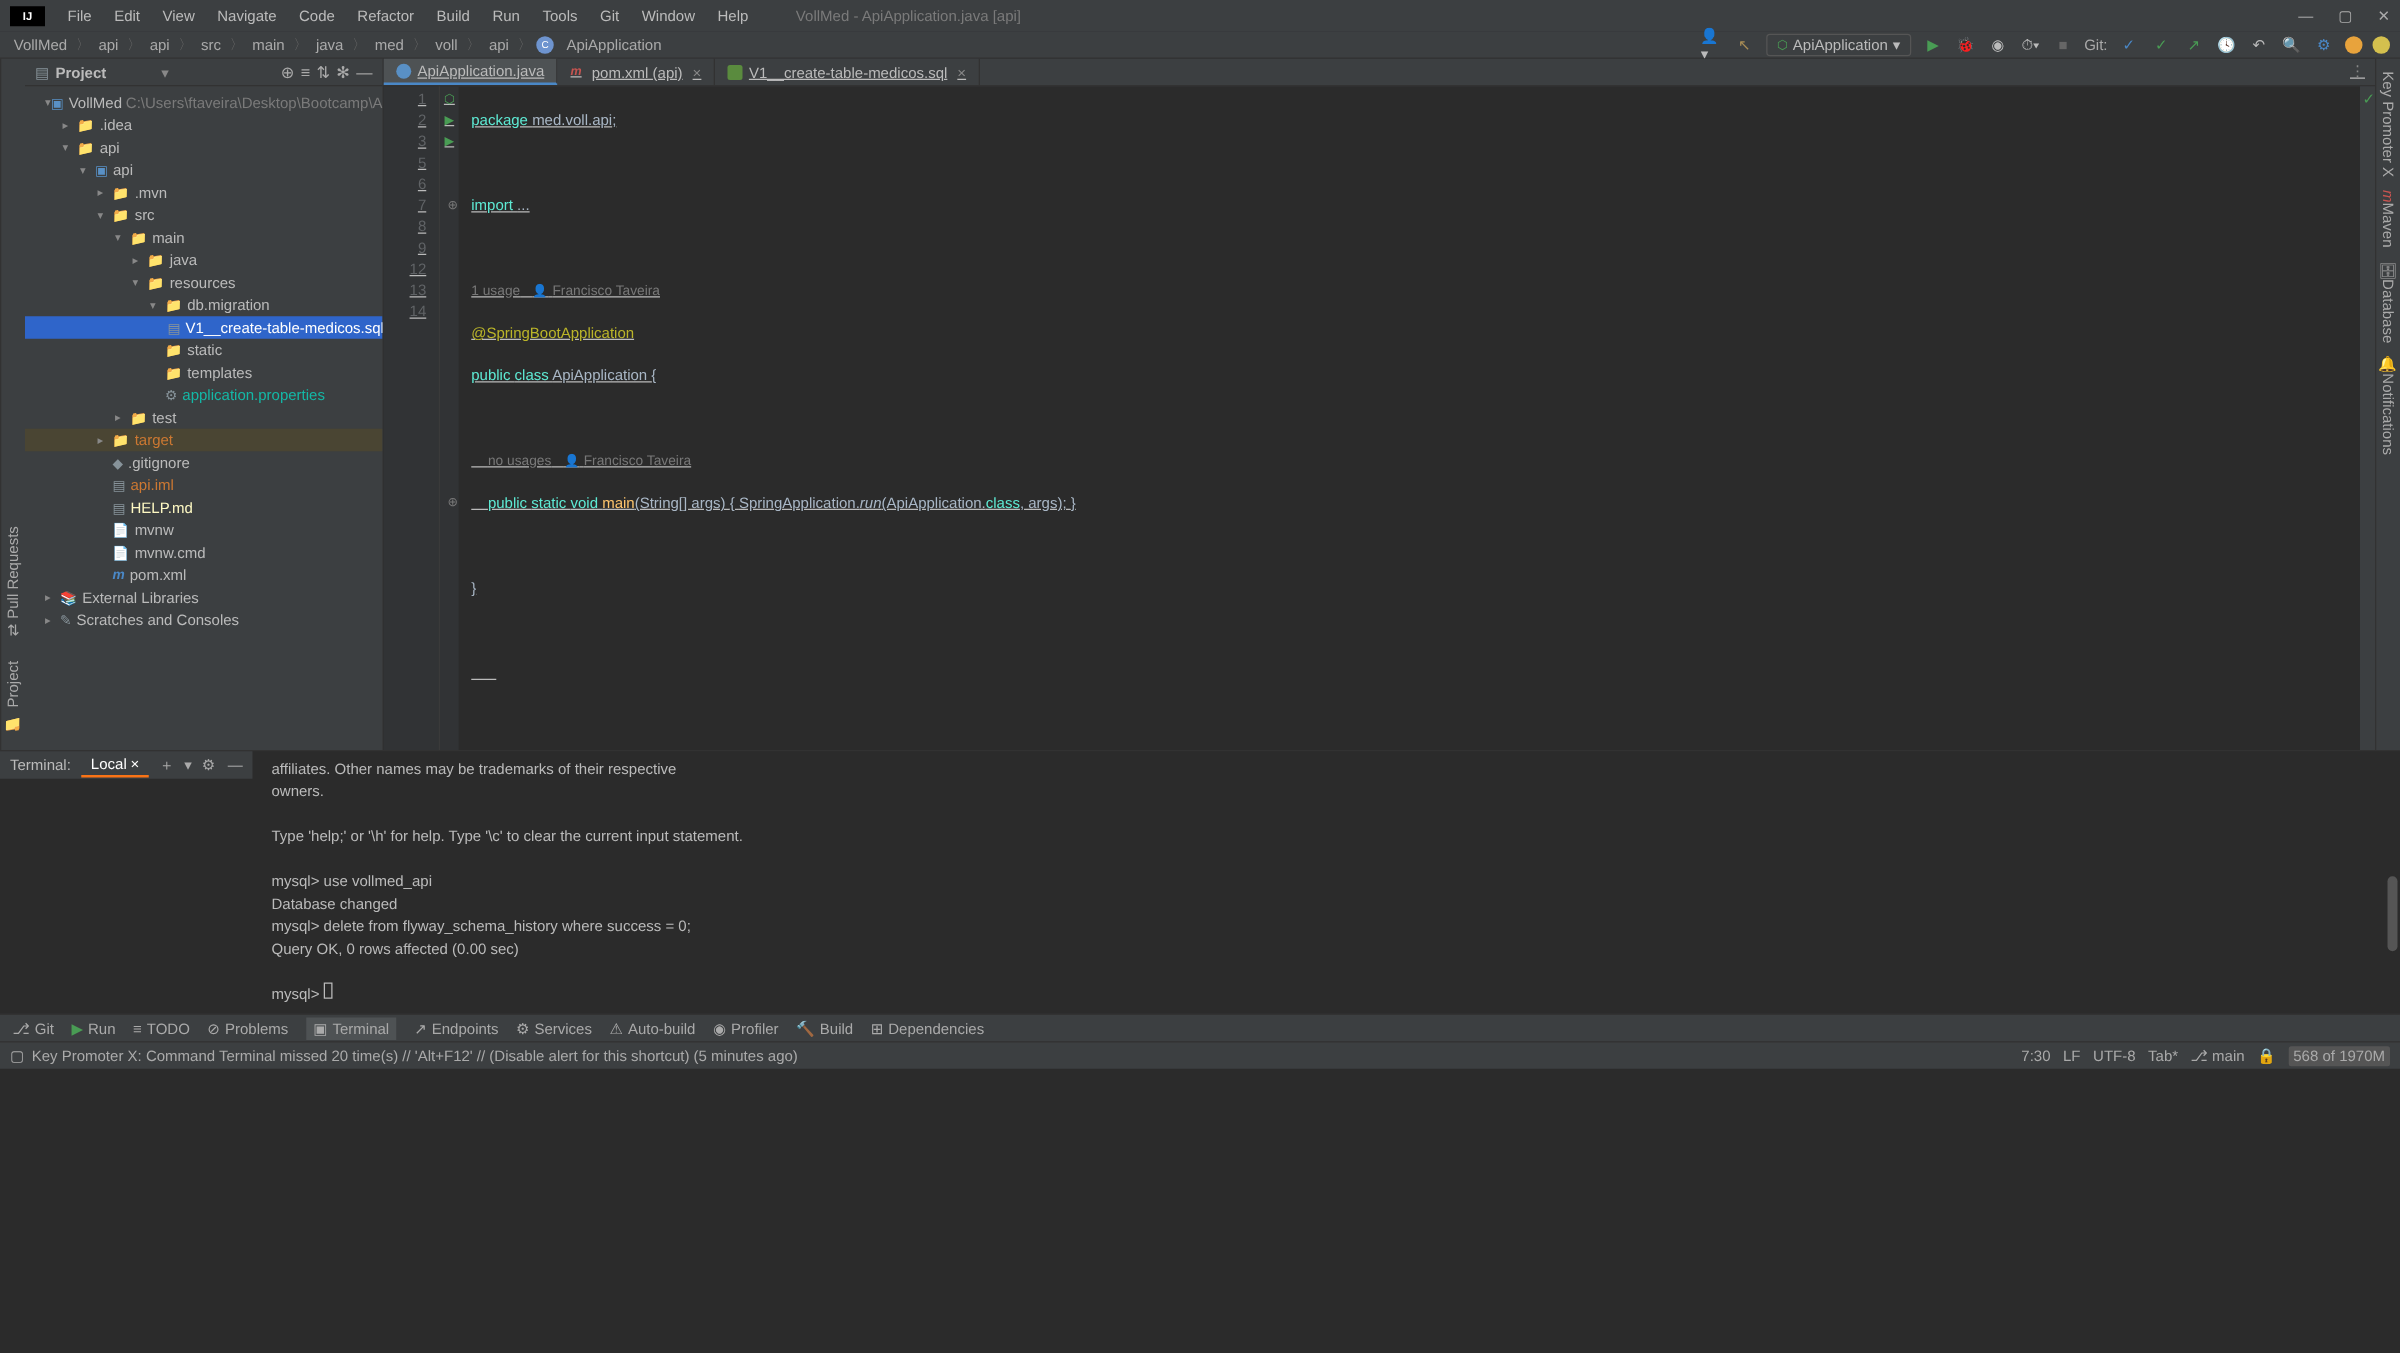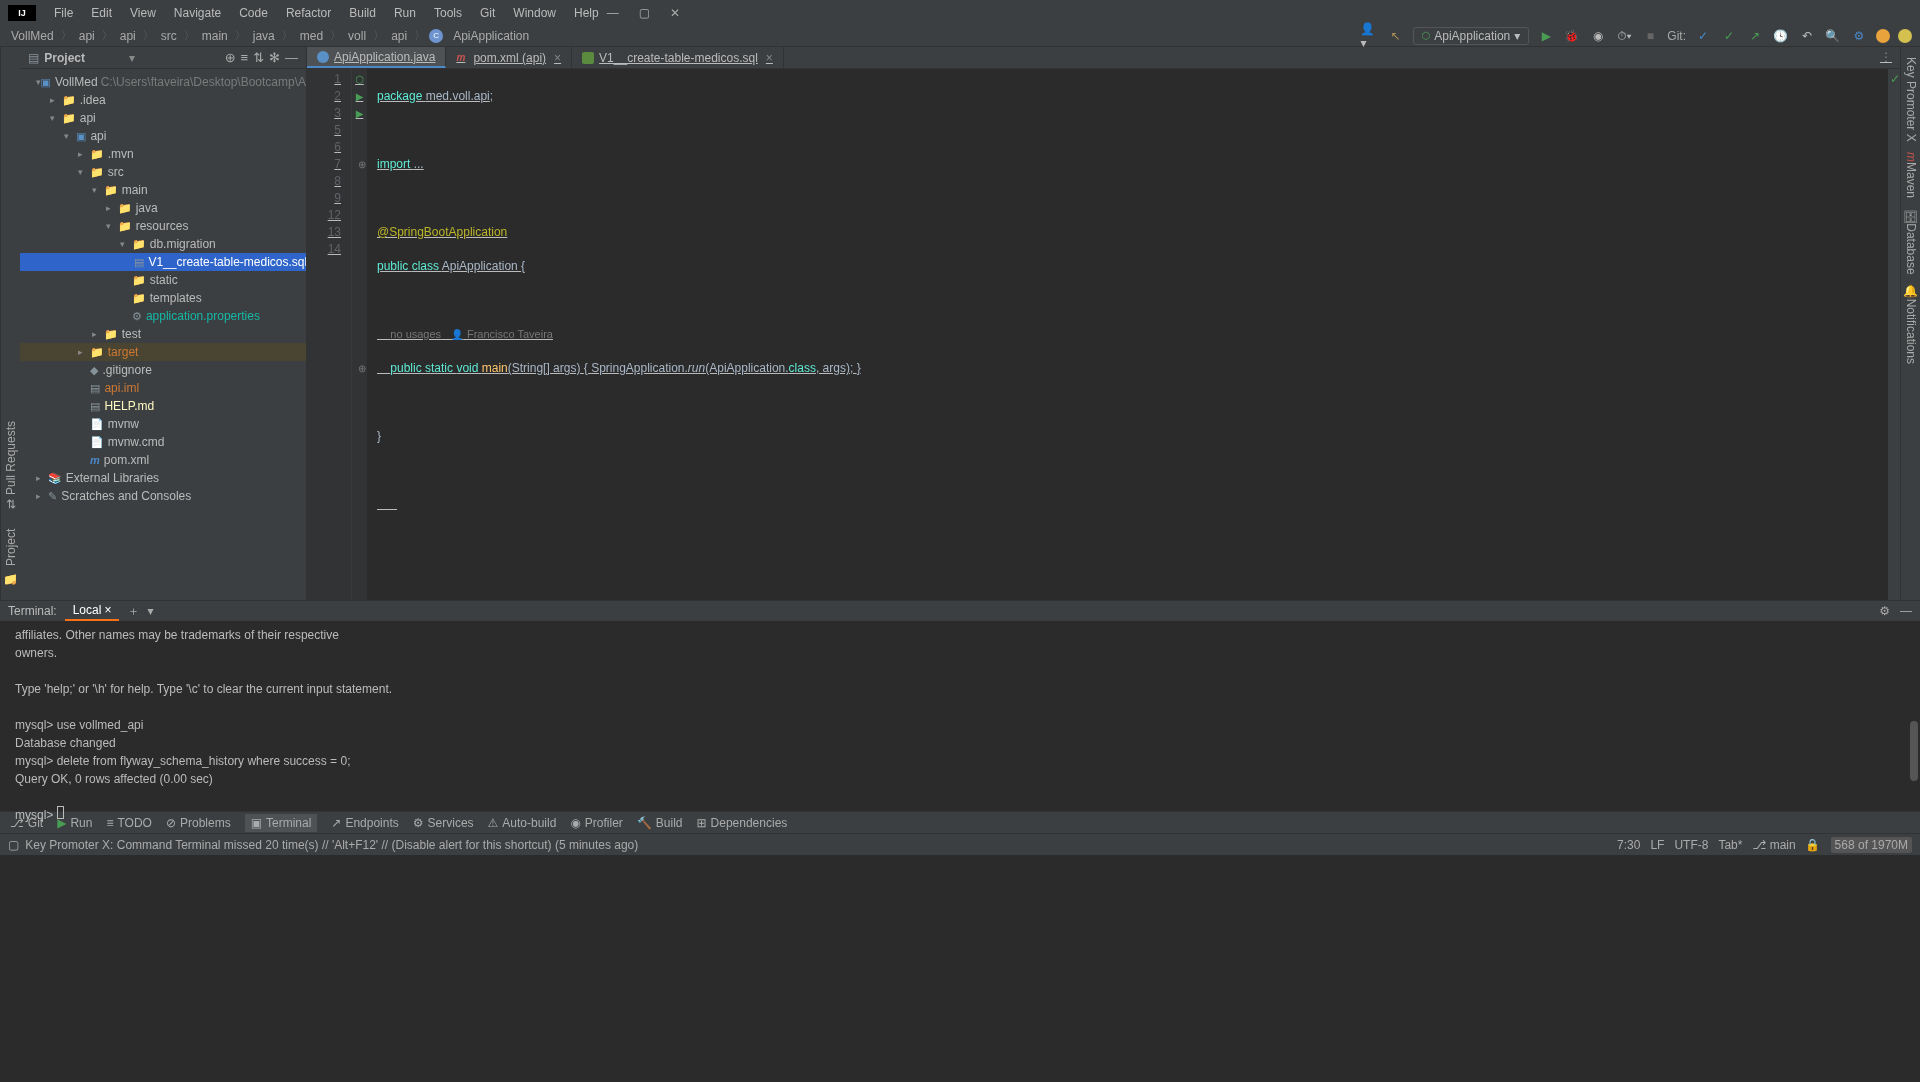--- a/index.html
+++ b/index.html
@@ -67,21 +67,21 @@
 .ident { color: #a9b7c6; }
 .func { color: #ffc66d; }
 .italic { font-style: italic;}
 .inlay { color: #787878; font-size: 11px; }
 .inlay-icon { color: #787878; font-size: 10px;}
 .right-scroll { width: 12px; background: #3c3f41; position: relative;}
 .check-mark { color: #499c54; position: absolute; top: 3px; left: 2px;}
 .expand-mark { position: absolute; left: -9px; color: #787878; font-size: 10px;}
 
 
-.terminal-panel { height: 211px; background: #2b2b2b; border-top: 1px solid #323232; display: flex; flex-direction: column;}
+.terminal-panel { height: 211px; background: #2b2b2b; border-top: 1px solid #323232; display: flex; flex-direction: row;}
 .term-header { height: 22px; background: #3c3f41; display: flex; align-items: center; padding: 0 8px; gap: 8px;}
 .term-tab { padding: 2px 8px; font-size: 11px; color: #aaa; display: flex; align-items: center; gap: 3px;}
 .term-tab.active { border-bottom: 2px solid #f97316; color: #fff;}
 .term-right-icons { margin-left: auto; display: flex; gap: 10px; color: #aaa;}
 .term-body { flex: 1; padding: 5px 15px; font-family: Consolas, monospace; font-size: 12.5px; line-height: 17px; color: #bbbbbb; white-space: pre; position: relative;}
 .term-scroll { position: absolute; right: 2px; top: 100px; width: 8px; height: 60px; background: #555; border-radius: 4px;}
 
 
 .tool-bar { height: 22px; background: #3c3f41; display: flex; align-items: center; padding: 0 10px; gap: 14px; border-top: 1px solid #323232;}
 .tool-item { display: flex; align-items: center; gap: 4px; font-size: 11px; color: #aaa; cursor: pointer;}
@@ -111,20 +111,21 @@
     <div class="menu-item">Navigate</div>
     <div class="menu-item">Code</div>
     <div class="menu-item">Refactor</div>
     <div class="menu-item">Build</div>
     <div class="menu-item">Run</div>
     <div class="menu-item">Tools</div>
     <div class="menu-item">Git</div>
     <div class="menu-item">Window</div>
     <div class="menu-item">Help</div>
   </div>
+  <div class="title-center">VollMed - ApiApplication.java [api]</div>
   <div class="window-ctrl">
     <span>—</span>
     <span>▢</span>
     <span>✕</span>
   </div>
 </div>
 
 <div class="nav-bar">
   <div class="breadcrumbs">
     <span class="bc-item">VollMed</span>
@@ -370,20 +371,21 @@
         <div class="green-arrow">▶</div>
         <div> </div>
           <div> </div>
           <div> </div>
       </div>
       <div class="code">
 <div class="code-line"><span class="kw">package </span><span class="ident">med.voll.api</span><span class="ident">;</span></div>
 <div class="code-line"></div>
 <div class="code-line"><span class="expand-mark">⊕</span><span class="kw">import </span><span class="ident">...</span></div>
 <div class="code-line"></div>
+<div class="code-line"><span class="inlay">1 usage</span>   <span class="inlay-icon">👤</span> <span class="inlay">Francisco Taveira</span></div>
 <div class="code-line"><span class="ann">@SpringBootApplication</span></div>
 <div class="code-line"><span class="kw">public </span><span class="kw">class </span><span class="ident">ApiApplication </span><span class="ident">{</span></div>
 <div class="code-line"></div>
 <div class="code-line">    <span class="inlay">no usages</span>   <span class="inlay-icon">👤</span> <span class="inlay">Francisco Taveira</span></div>
 <div class="code-line"><span class="expand-mark">⊕</span>    <span class="kw">public </span><span class="kw">static </span><span class="kw">void </span><span class="func">main</span><span class="ident">(String[] args) </span><span class="ident">{ </span><span class="ident">SpringApplication.</span><span class="italic ident">run</span><span class="ident">(ApiApplication.</span><span class="kw">class</span><span class="ident">, args); </span><span class="ident">}</span></div>
 <div class="code-line"></div>
 <div class="code-line"><span class="ident">}</span></div>
 <div class="code-line"></div>
       </div>
       <div class="right-scroll">

